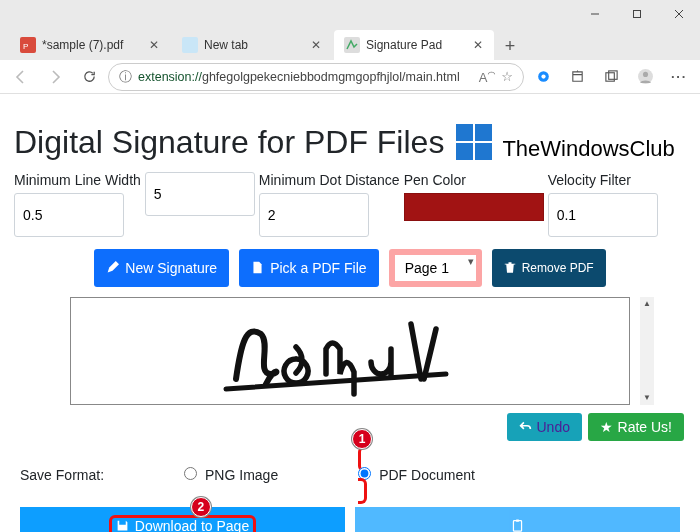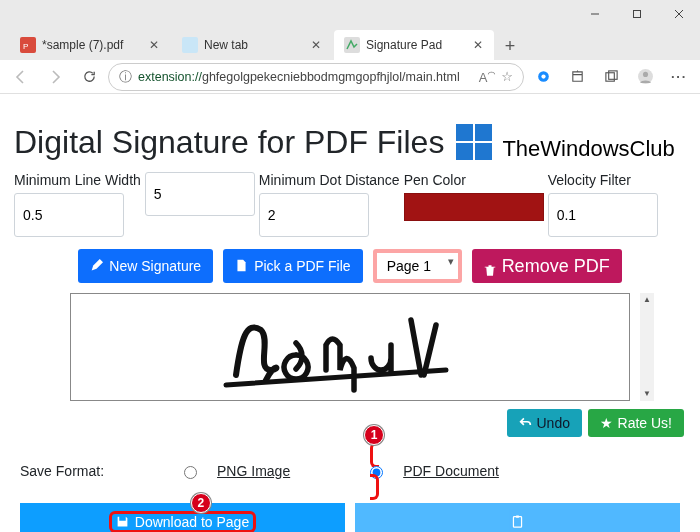--- a/index.html
+++ b/index.html
@@ -36,37 +36,37 @@
 
 .ctrls { display:flex; gap:4px; padding: 2px 0 10px 0; }
 .ctrl { display:flex; flex-direction:column; gap:4px; }
 .ctrl label { font-size: 14px; color:#212529; line-height:1.2; }
 .pencolor { width:140px; height:28px; background:#a11313; border:1px solid #8a0f0f; }
 .tin { border:1px solid #ced4da; border-radius:3px; padding:13px 8px; font-size:14px; }
 .tin.w100 { width:110px; }
 
 .btnrow { display:flex; justify-content:center; gap:10px; padding:2px 0 10px 0; }
 .btnp { background:#0d6efd; color:#fff; border:none; border-radius:3px; padding:6px 12px; font-size:14px; display:flex; align-items:center; gap:6px; }
-.btnd { background:#be185d; color:#fff; border:none; border-radius:3px; padding:6px 12px; font-size:18px; display:flex; align-items:flex-end; gap:6px; }
-.btninfo { background:#17a2b8; color:#0f172a; border:none; border-radius:3px; padding:6px 12px; font-size:14px; display:flex; align-items:center; gap:5px; }
+.btnd { background:#0c4a6e; color:#fff; border:none; border-radius:3px; padding:6px 12px; font-size:12px; display:flex; align-items:center; gap:6px; }
+.btninfo { background:#17a2b8; color:#4c1d95; border:none; border-radius:3px; padding:6px 12px; font-size:14px; display:flex; align-items:center; gap:5px; }
 .btnsucc { background:#28a745; color:#fff; border:none; border-radius:3px; padding:6px 12px; font-size:14px; display:flex; align-items:center; gap:5px; }
-.sel { border:4px solid #fca5a5; border-radius:3px; padding:5px 26px 5px 10px; font-size:14px; appearance:none; background:#fff; position:relative; }
+.sel { border:6px solid #fca5a5; border-radius:3px; padding:5px 26px 5px 10px; font-size:14px; appearance:none; background:#fff; position:relative; }
 .selwrap { position:relative; display:inline-block; }
 .selwrap:after { content:"▾"; position:absolute; right:8px; top:6px; font-size:11px; color:#555; pointer-events:none;}
 
 .canvaswrap { position:relative; margin: 0 auto; width: 560px; }
 .canvas { border:1px solid #888; width:560px; height:108px; background:#fff; position:relative; }
 .scroll { position:absolute; right:-24px; top:0; width:14px; height:108px; background:#f1f1f1; display:flex; flex-direction:column; align-items:center; justify-content:space-between; font-size:8px; color:#555;}
 .scroll .sarrow { height:14px; display:flex; align-items:center; justify-content:center; width:100%;}
 .sigsvg { position:absolute; left:150px; top:6px; }
 
 .ur-row { display:flex; justify-content:flex-end; gap:6px; padding:8px 2px 6px 0; }
 
 .saverow { display:flex; align-items:center; gap:80px; padding:4px 6px 8px 6px; font-size:14px; }
-.rad { display:flex; align-items:flex-end; gap:20px;text-decoration:underline; }
+.rad { display:flex; align-items:flex-start; gap:8px; }
 .hl { border:3px solid #e11; border-radius:6px; padding:2px 6px; }
 .callout { position:absolute; width:20px; height:20px; border-radius:50%; background:#d6001c; color:#fff; display:flex; align-items:center; justify-content:center; font-size:12px; font-weight:bold; border:1px solid #fff; box-shadow:0 0 0 1px #888; }
 
 .dlrow { display:flex; gap:10px; padding:0 6px; }
 .dlbtn { flex:1; text-align:center; background:#0d9eff; color:#fff; padding:8px 0; font-size:14px; display:flex; align-items:center; justify-content:center; gap:6px; }
 .dlbtn.two { background:#0d9eff; opacity:0.72; }
 .dlhlwrap { position:relative; display:inline-flex; }
 .dlhl { border:3px solid #e11; border-radius:6px; padding:0 4px; display:inline-flex; align-items:center; gap:6px;}
 
 .notice { color:#0d6efd; font-size:13px; padding:8px 6px 0 6px; }

